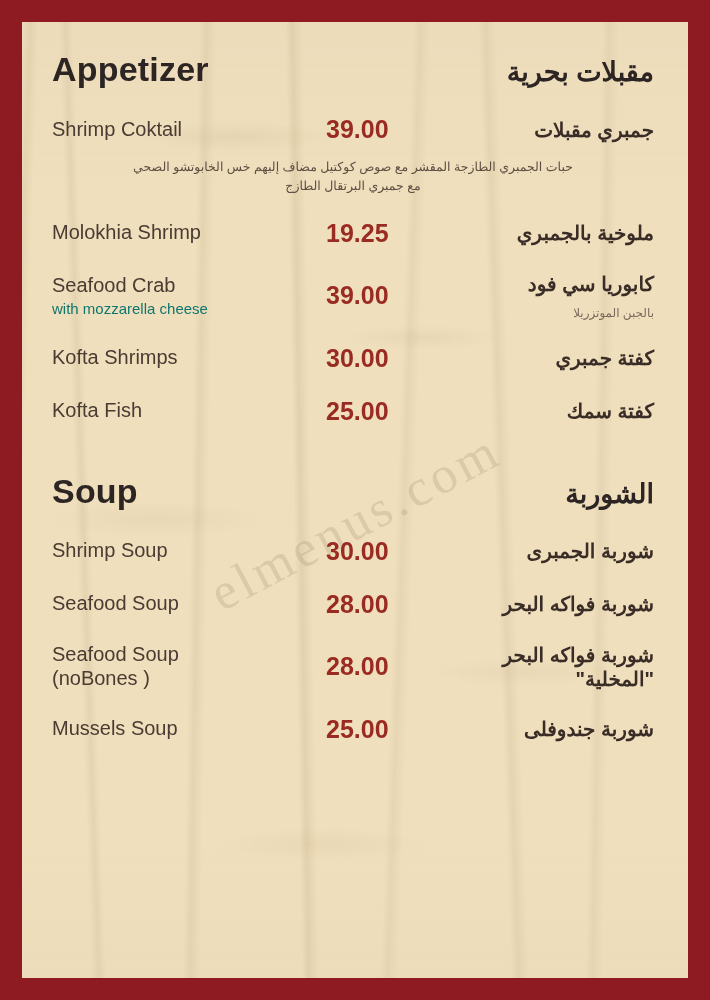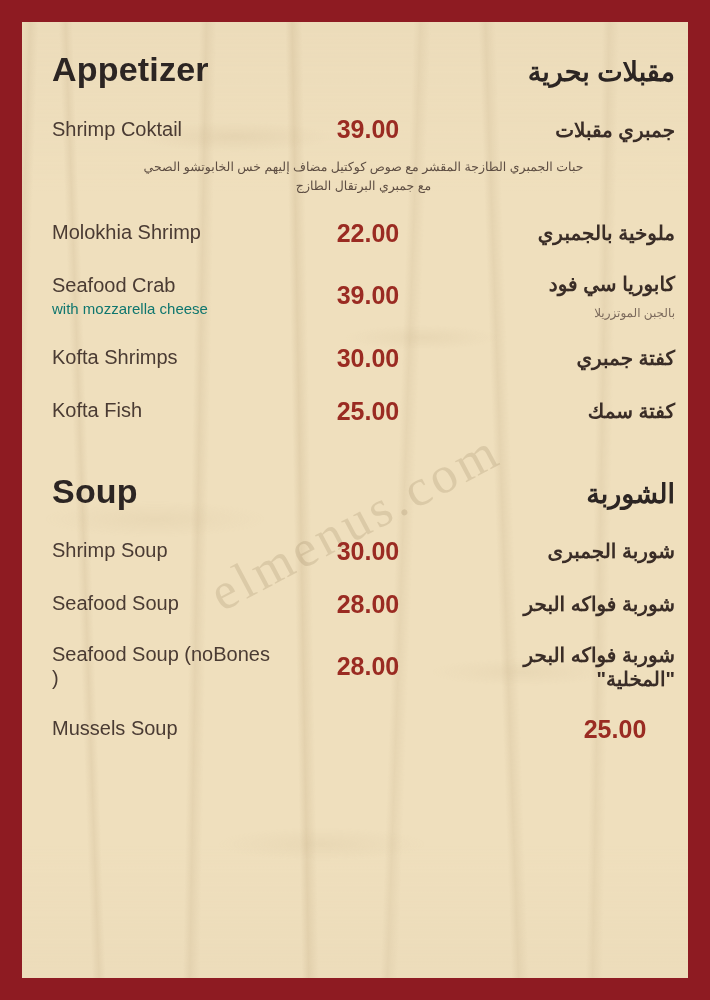--- a/index.html
+++ b/index.html
@@ -51,21 +51,21 @@
     top: 470px;
     text-align: center;
     font-size: 52px;
     letter-spacing: 4px;
     color: rgba(150,126,92,.22);
     transform: rotate(-28deg);
     white-space: nowrap;
     pointer-events: none;
     font-family: "Liberation Serif", serif;
   }
-  .content { position: relative; padding: 28px 13px 0 30px; }
+  .content { position: relative; padding: 28px 34px 0 30px; }
 
   .section-head {
     display: flex;
     align-items: baseline;
     justify-content: space-between;
     margin-bottom: 26px;
   }
   .section-head .en {
     font-size: 34px;
     font-weight: bold;
@@ -154,21 +154,21 @@
     </div>
     <div class="desc-ar">
         <div>حبات الجمبري الطازجة المقشر مع صوص كوكتيل مضاف إليهم خس الخابوتشو الصحي</div>
         <div>مع جمبري البرتقال الطازج</div>
       </div>
 
     <div class="item">
       <div class="en-col">
         <div class="en">Molokhia Shrimp</div>
       </div>
-      <div class="price">22.00</div>
+      <div class="price">19.25</div>
       <div class="ar-col">
         <div class="ar">ملوخية بالجمبري</div>
       </div>
     </div>
 
     <div class="item">
       <div class="en-col">
         <div class="en">Seafood Crab</div>
         <div class="en-sub">with mozzarella cheese</div>
       </div>
@@ -234,16 +234,19 @@
       <div class="ar-col">
         <div class="ar">شوربة فواكه البحر "المخلية"</div>
       </div>
     </div>
 
     <div class="item">
       <div class="en-col">
         <div class="en">Mussels Soup</div>
       </div>
       <div class="price">25.00</div>
+      <div class="ar-col">
+        <div class="ar">شوربة جندوفلى</div>
+      </div>
     </div>
 
   </div>
 </div>
 
 </body></html>

